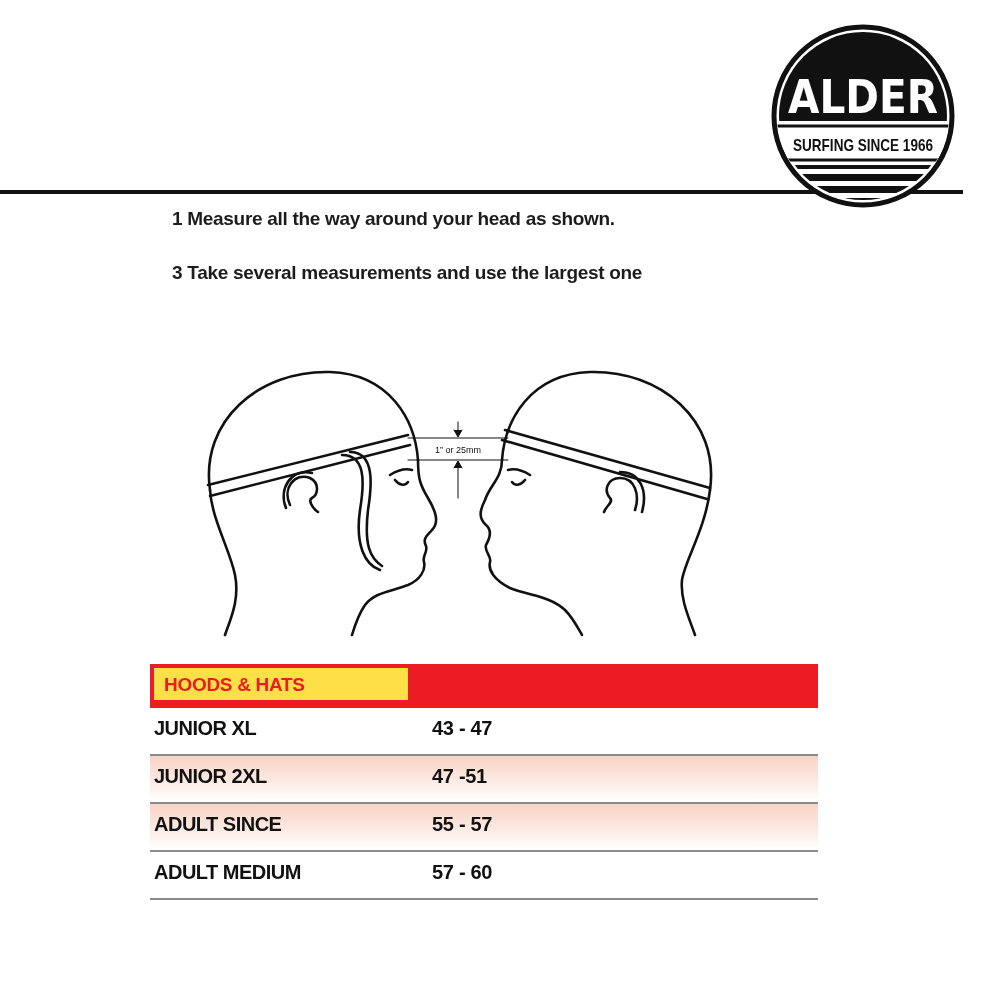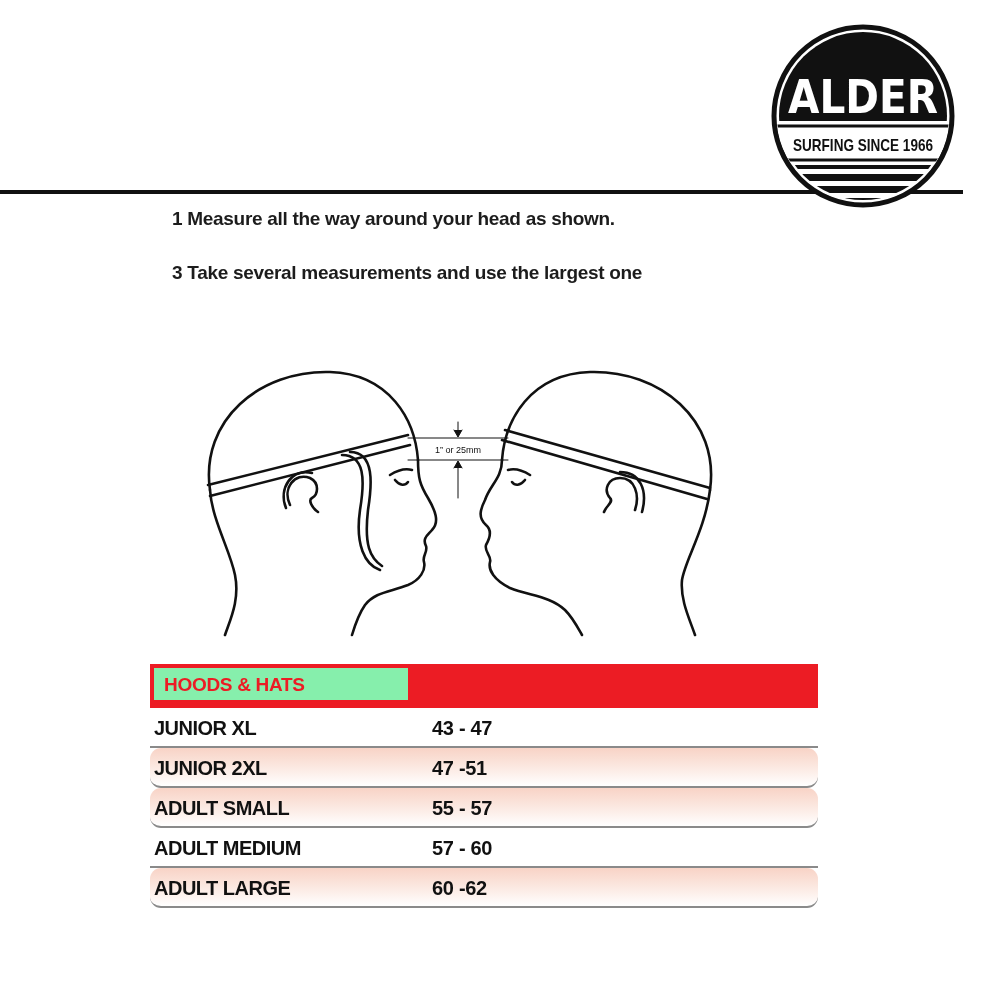--- a/index.html
+++ b/index.html
@@ -4,23 +4,23 @@
 <style>
   html, body { margin: 0; padding: 0; background: #ffffff; }
   body { width: 1000px; height: 1000px; position: relative; overflow: hidden; font-family: "Liberation Sans", sans-serif; color: #1a1a1a; }
   .rule { position: absolute; left: 0; top: 190px; width: 963px; height: 4px; background: #111; }
   .logo { position: absolute; left: 770px; top: 23px; width: 186px; height: 186px; }
   .steps { position: absolute; left: 172px; top: 207px; width: 700px; }
   .step { font-size: 19px; font-weight: bold; letter-spacing: -0.3px; height: 54px; line-height: 24px; color: #1c1c1c; }
   .illus { position: absolute; left: 190px; top: 360px; width: 540px; height: 280px; }
   .table { position: absolute; left: 150px; top: 664px; width: 668px; }
   .thead { height: 44px; background: #ec1c24; position: relative; }
-  .thead .label { position: absolute; left: 2px; top: 2px; width: 254px; height: 36px; background: #86efac; border: 2px solid #ec1c24; box-sizing: border-box; color: #ec1c24; font-size: 19px; font-weight: bold; line-height: 34px; padding-left: 10px; letter-spacing: -0.3px; width: 258px; }
-  .row { height: 40px; border-bottom: 2px solid #8a8a8a; position: relative; box-sizing: border-box; }
-  .row.shaded { background: linear-gradient(to bottom, #f8d3c6 0%, #fbe6de 45%, #ffffff 100%); border-radius: 11px; }
+  .thead .label { position: absolute; left: 2px; top: 2px; width: 254px; height: 36px; background: #fde047; border: 2px solid #ec1c24; box-sizing: border-box; color: #ec1c24; font-size: 19px; font-weight: bold; line-height: 34px; padding-left: 10px; letter-spacing: -0.3px; width: 258px; }
+  .row { height: 48px; border-bottom: 2px solid #8a8a8a; position: relative; box-sizing: border-box; }
+  .row.shaded { background: linear-gradient(to bottom, #f8d3c6 0%, #fbe6de 45%, #ffffff 100%); }
   .row .size { position: absolute; left: 4px; top: 9px; font-size: 20px; font-weight: bold; letter-spacing: -0.5px; color: #111; }
   .row .val { position: absolute; left: 282px; top: 9px; font-size: 20px; font-weight: bold; letter-spacing: -0.3px; color: #111; text-align: center; }
 </style>
 </head>
 <body>
 
 <div class="rule"></div>
 
 <div class="logo">
   <svg width="186" height="186" viewBox="0 0 186 186">
@@ -102,24 +102,20 @@
   </div>
   <div class="row">
     <span class="size">JUNIOR XL</span>
     <span class="val">43 - 47</span>
   </div>
   <div class="row shaded">
     <span class="size">JUNIOR 2XL</span>
     <span class="val">47 -51</span>
   </div>
   <div class="row shaded">
-    <span class="size">ADULT SMALL</span>
+    <span class="size">ADULT SINCE</span>
     <span class="val">55 - 57</span>
   </div>
   <div class="row">
     <span class="size">ADULT MEDIUM</span>
     <span class="val">57 - 60</span>
   </div>
-  <div class="row shaded">
-    <span class="size">ADULT LARGE</span>
-    <span class="val">60 -62</span>
-  </div>
 </div>
 
 </body></html>

